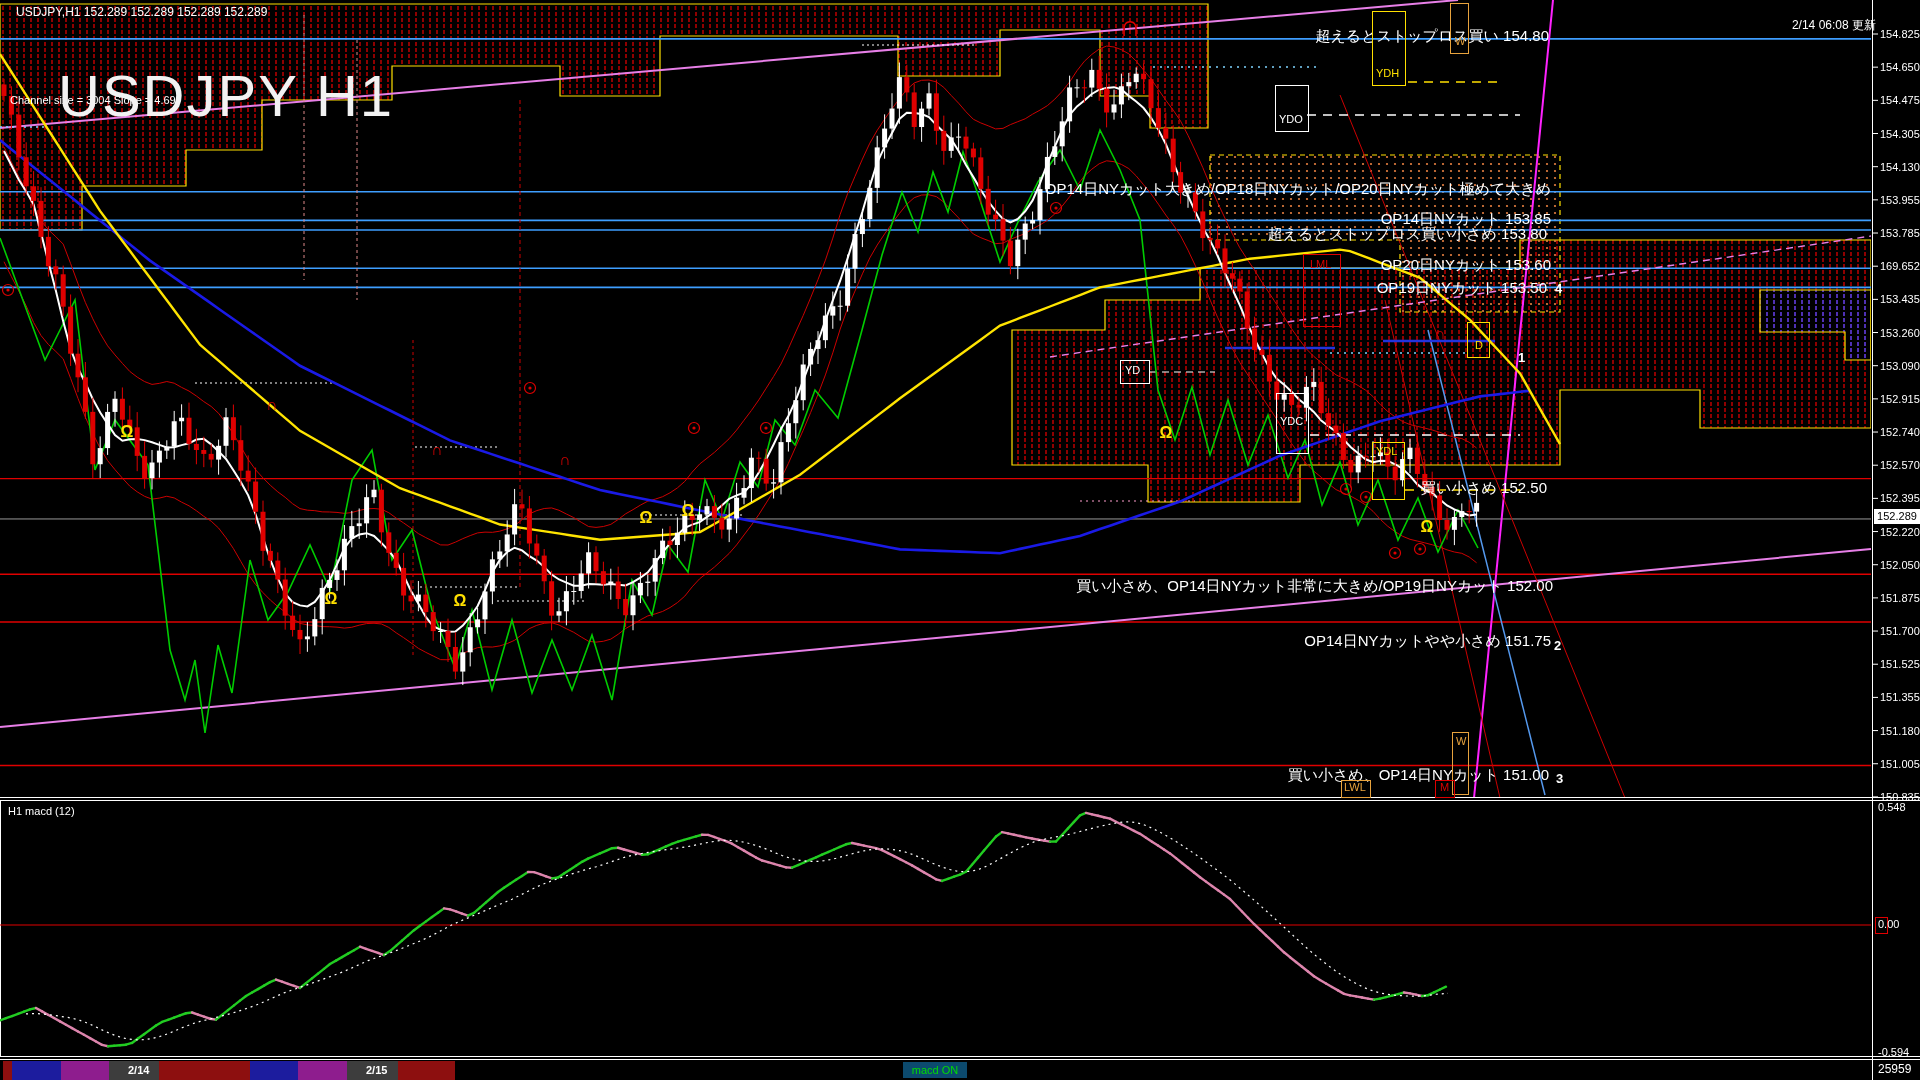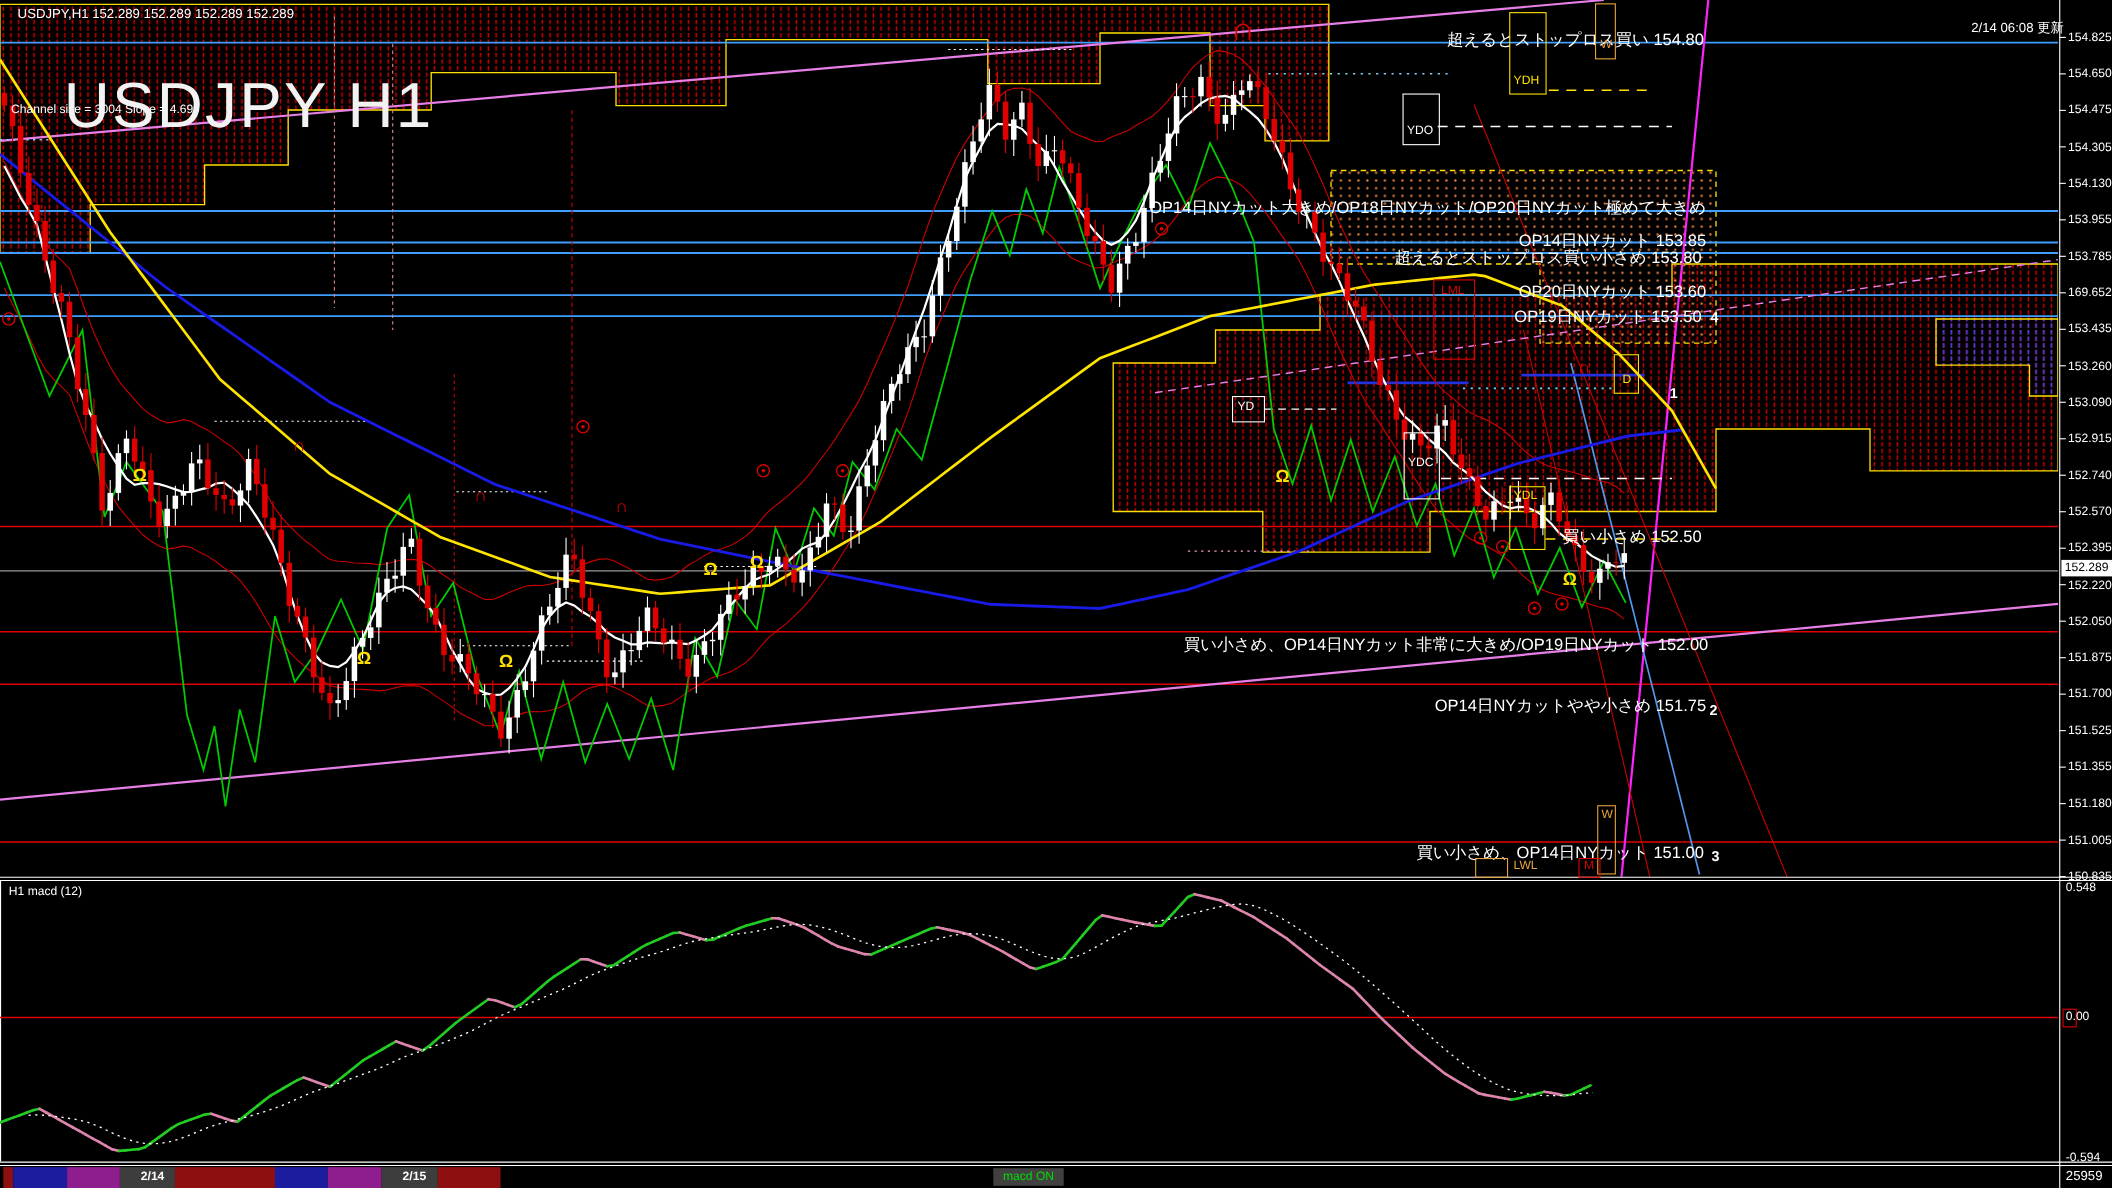--- a/index.html
+++ b/index.html
@@ -20,21 +20,21 @@
   .zero-box{position:absolute;left:1875px;top:917px;width:11px;height:15px;border:1px solid #E00000;}
   .price-tag{position:absolute;left:1874px;top:509px;width:46px;height:15px;background:#fff;color:#000;
              font-size:11px;text-align:center;line-height:15px;}
   .ann{position:absolute;font-size:15px;color:#fff;white-space:nowrap;}
   .axis-lbl{position:absolute;left:1880px;font-size:11px;color:#fff;white-space:nowrap;}
   .bx{position:absolute;border:1px solid;background:transparent;}
   .bx span{position:absolute;font-size:11px;white-space:nowrap;}
   .wn{position:absolute;color:#fff;font-size:13px;font-weight:bold;}
   .seg{position:absolute;top:1061px;height:19px;}
   .datelbl{position:absolute;top:1064px;color:#fff;font-size:11px;font-weight:bold;}
-  .macd-btn{position:absolute;left:903px;top:1062px;width:64px;height:16px;background:#404040;
+  .macd-btn{position:absolute;left:903px;top:1062px;width:64px;height:16px;background:#0c4a6e;
             color:#00DD00;font-size:11px;border:none;padding:0;line-height:16px;text-align:center;
             font-family:"Liberation Sans","DejaVu Sans",sans-serif;pointer-events:auto;}
 </style>
 </head>
 <body>
 
 <div class="screen">
   <svg id="chart-svg" width="1920" height="1080">
       <defs>
         <pattern id="hred" width="7" height="6" patternUnits="userSpaceOnUse">
@@ -879,21 +879,21 @@
         <div class="bx" style="left: 1276px; top: 393px; width: 31px; height: 59px; border-color: rgb(255, 255, 255);">
           <span style="left: 3px; top: 21px; color: rgb(255, 255, 255);">YDC</span>
         </div>
         <div class="bx" style="left: 1372px; top: 442px; width: 31px; height: 56px; border-color: rgb(255, 224, 0);">
           <span style="left: 3px; top: 2px; color: rgb(255, 224, 0);">YDL</span>
         </div>
         <div class="bx" style="left: 1452px; top: 732px; width: 15px; height: 61px; border-color: rgb(232, 163, 61);">
           <span style="left: 3px; top: 2px; color: rgb(232, 163, 61);">W</span>
         </div>
         <div class="bx" style="left: 1341px; top: 780px; width: 28px; height: 16px; border-color: rgb(232, 163, 61);">
-          <span style="left: 18px; top: 0px; color: rgb(232, 163, 61); padding-left: 16px;">LWL</span>
+          <span style="left: 2px; top: 0px; color: rgb(232, 163, 61);">LWL</span>
         </div>
         <div class="bx" style="left: 1435px; top: 780px; width: 18px; height: 16px; border-color: rgb(221, 0, 0);">
           <span style="left: 4px; top: 0px; color: rgb(221, 0, 0);">M</span>
         </div>
       </div>
     <div id="numbers">
         <div class="wn" style="left: 1518px; top: 350px;">1</div>
         <div class="wn" style="left: 1554px; top: 638px;">2</div>
         <div class="wn" style="left: 1556px; top: 771px;">3</div>
         <div class="wn" style="left: 1555px; top: 281px;">4</div>

